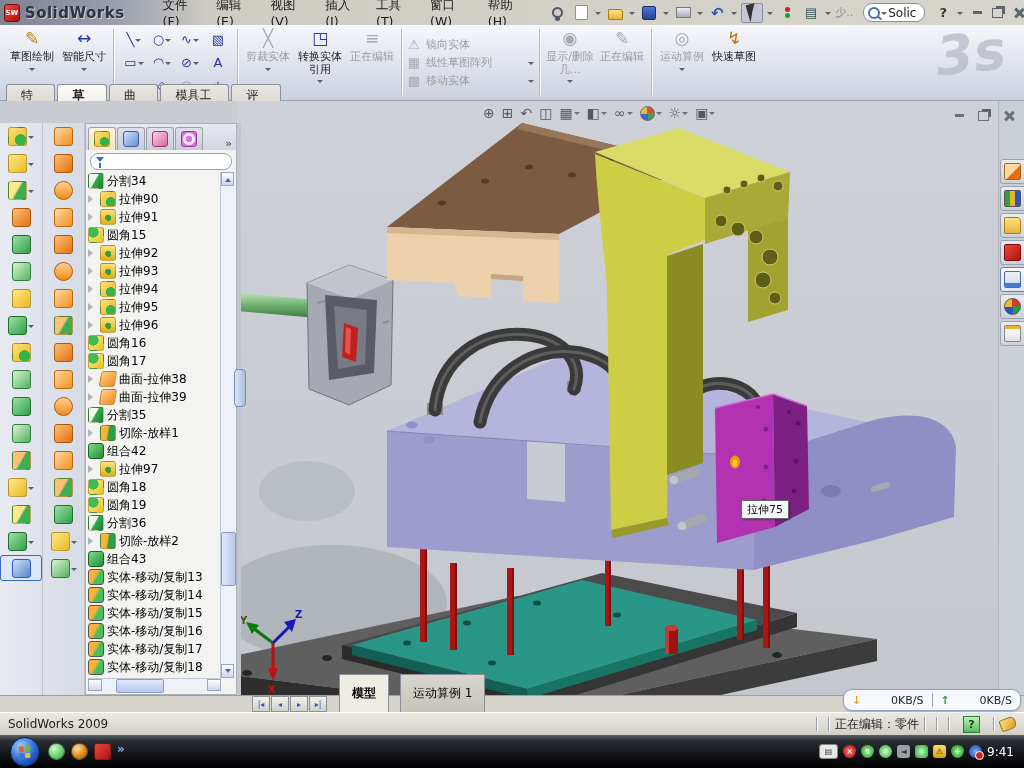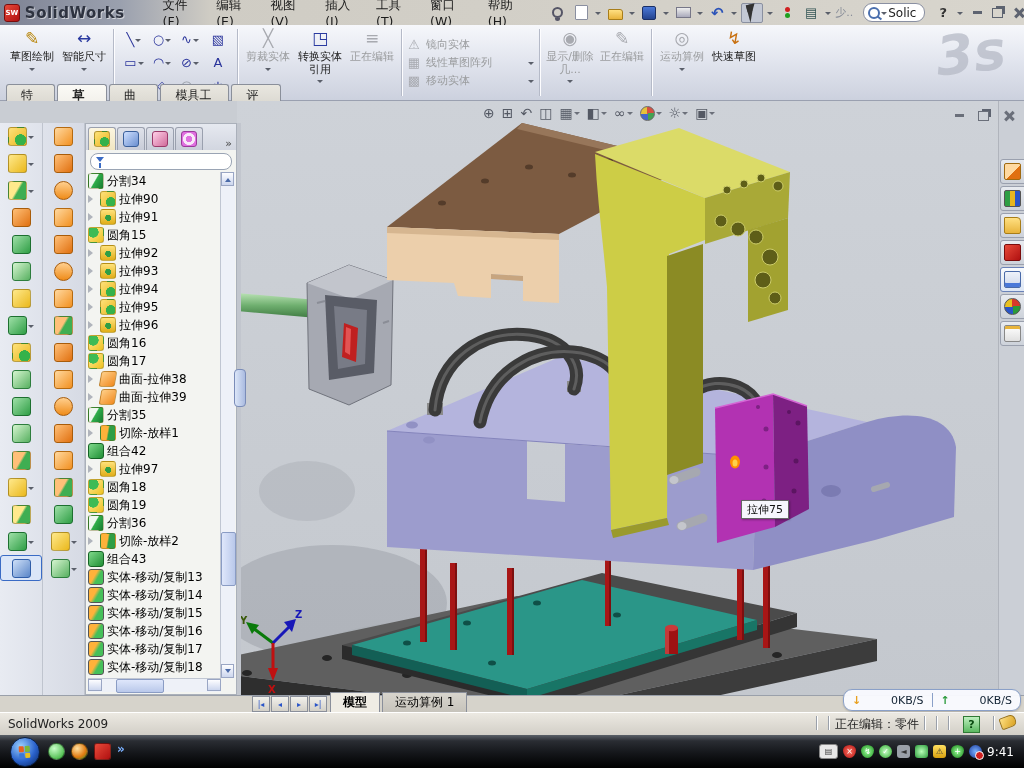--- a/index.html
+++ b/index.html
@@ -144,21 +144,21 @@
   .tp-lib{background:linear-gradient(90deg,#2f9e45 33%,#e8b61f 33% 66%,#2a55c8 66%);border:1px solid #555;}
   .tp-folder{background:linear-gradient(#ffe082,#e8b43c);border:1px solid #a87d18;border-radius:1px 4px 2px 2px;}
   .tp-sw{background:linear-gradient(135deg,#e84a3a,#b01010);border:1px solid #7a0c0c;}
   .tp-palette{background:linear-gradient(#eef2fa,#cfd8ea);border:1px solid #4a6aa8;box-shadow:inset 0 -4px 0 #4a78d8;}
   .tp-ball{border-radius:50%;background:conic-gradient(#d83a2a 0 25%,#2a9a3a 25% 50%,#2a55c8 50% 75%,#e8c020 75%);border:1px solid #555;}
   .tp-doc{background:linear-gradient(#fff,#e0e0e0);border:1px solid #888;box-shadow:inset 0 3px 0 #e8b43c;}
 
   
   #bottomrow{left:0;top:695px;width:1024px;height:17px;background:#d6d3cb;border-top:1px solid #9aa0aa;display:flex;align-items:flex-end;padding-left:252px;box-sizing:border-box;}
   .navbtn{width:16px;height:14px;border:1px solid #8a8f9a;background:linear-gradient(#f2f1ec,#d2cfc7);margin-right:1px;font-size:8px;color:#2a55c8;display:flex;align-items:center;justify-content:center;}
-  .btab{padding:1px 12px;border:1px solid #8a8f9a;border-bottom:none;margin-left:2px;background:linear-gradient(#d8d5cd,#c6c3bb);font-size:12px;}
+  .btab{padding:10px 12px;border:1px solid #8a8f9a;border-bottom:none;margin-left:11px;background:linear-gradient(#d8d5cd,#c6c3bb);font-size:12px;}
   .btab.active{background:#efece4;font-weight:bold;}
   #statusbar{left:0;top:712px;width:1024px;height:23px;background:linear-gradient(#ece9e2,#d2cfc7);border-top:1px solid #fff;display:flex;align-items:center;padding:0 8px;box-sizing:border-box;color:#222;}
   .ssep{width:1px;height:14px;background:#9aa0aa;border-right:1px solid #fff;margin:0 5px;}
   #statushelp{width:15px;height:15px;background:linear-gradient(#bff0c0,#5ab860);border:1px solid #2f7a35;color:#0a4a10;font-weight:bold;font-size:11px;display:flex;align-items:center;justify-content:center;margin:0 8px;}
   #tagicon{width:14px;height:10px;background:linear-gradient(135deg,#ffe082,#d8a020);border:1px solid #9a7010;border-radius:2px 5px 5px 2px;transform:rotate(-20deg);}
   #netbox{left:843px;top:689px;width:176px;height:20px;background:rgba(250,251,255,.95);border:1px solid #8aa0c8;border-radius:9px;display:flex;align-items:center;font-size:11px;color:#123;box-shadow:0 1px 2px rgba(0,0,0,.2);z-index:5;}
   .ncell{flex:1;display:flex;align-items:center;justify-content:space-between;padding:0 8px;}
   .ndiv{width:1px;height:14px;background:#8aa0c8;}
   .arr-dn{color:#e8a020;font-weight:bold;} .arr-up{color:#2a9a3a;font-weight:bold;}
 
@@ -1072,21 +1072,21 @@
       </div>
     <div style="display:flex">
 
     <span class="btab active">模型</span>
         <span class="btab">运动算例 1</span>
       </div>
   </div>
 
   <div id="statusbar" class="abs">
     <span>SolidWorks 2009</span>
-    <div style="margin-left:auto;display:flex;">
+    <div style="margin-left:auto;display:flex;align-items:center">
       <span class="ssep"></span>
         <span class="ssep"></span>
       <span>正在编辑：零件</span>
       <span class="ssep"></span>
         <span class="ssep"></span>
         <span class="ssep"></span>
       <span id="statushelp">?</span>
       <span class="ssep"></span>
       <span id="tagicon"></span>
     </div>

